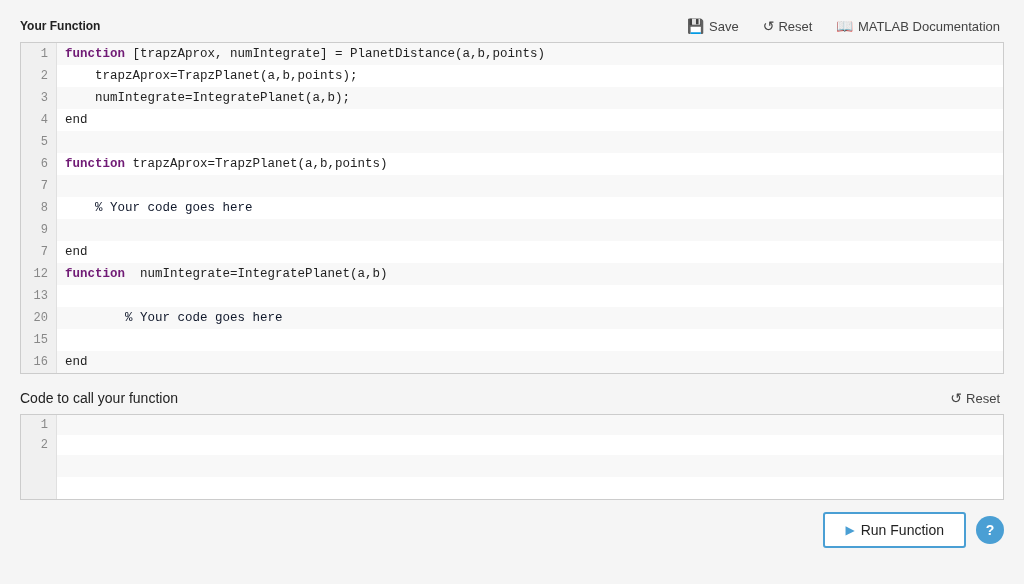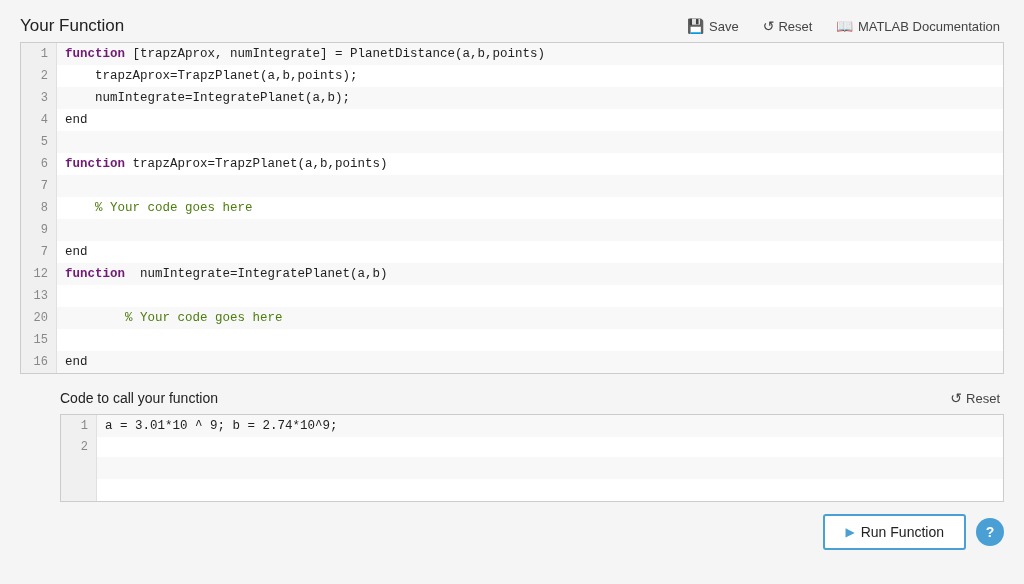--- a/index.html
+++ b/index.html
@@ -16,22 +16,22 @@
 
     
     .section-header {
       display: flex;
       align-items: center;
       justify-content: space-between;
       margin-bottom: 6px;
       margin-top: 6px;
     }
     .section-title {
-      font-size: 17px;
-      font-weight: normal;
+      font-size: 12px;
+      font-weight: bold;
       color: #222;
     }
     .toolbar-buttons {
       display: flex;
       align-items: center;
       gap: 16px;
     }
     .toolbar-btn {
       display: flex;
       align-items: center;
@@ -75,26 +75,25 @@
       align-items: center;
       justify-content: flex-end;
     }
     .line-content {
       padding: 1px 8px;
       white-space: pre;
       color: #222;
       line-height: 20px;
     }
     .kw { color: #701a75; font-weight: bold; }
-    .comment { color: #4d7c0f; font-family: 'Courier New', monospace; }
+    .comment { color: #0f172a; font-family: 'Courier New', monospace; }
 
     
     .call-section {
       margin-top: 14px;
-      margin-left: 40px;
     }
     .call-header {
       display: flex;
       align-items: center;
       justify-content: space-between;
       margin-bottom: 6px;
     }
     .call-title {
       font-size: 14px;
       color: #222;
@@ -258,21 +257,20 @@
   <div class="call-header">
     <span class="call-title">Code to call your function</span>
     <button class="toolbar-btn">
       <span class="icon">↺</span>
       <span>Reset</span>
     </button>
   </div>
   <div class="call-editor">
     <div class="call-line">
       <span class="line-num">1</span>
-      <span class="line-content">a = 3.01*10 ^ 9; b = 2.74*10^9;</span>
     </div>
     <div class="call-line">
       <span class="line-num">2</span>
     </div>
     <div class="call-line">
       <span class="line-num"> </span>
       <span class="line-content"> </span>
     </div>
     <div class="call-line">
       <span class="line-num"> </span>

